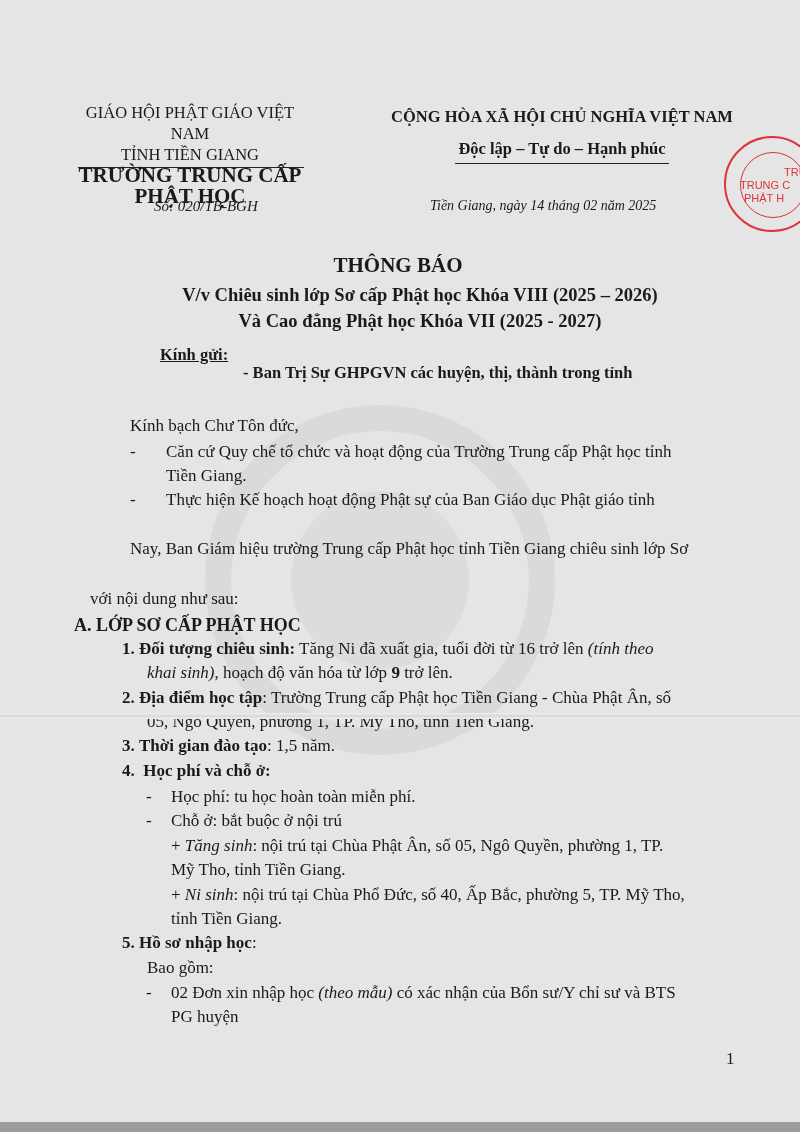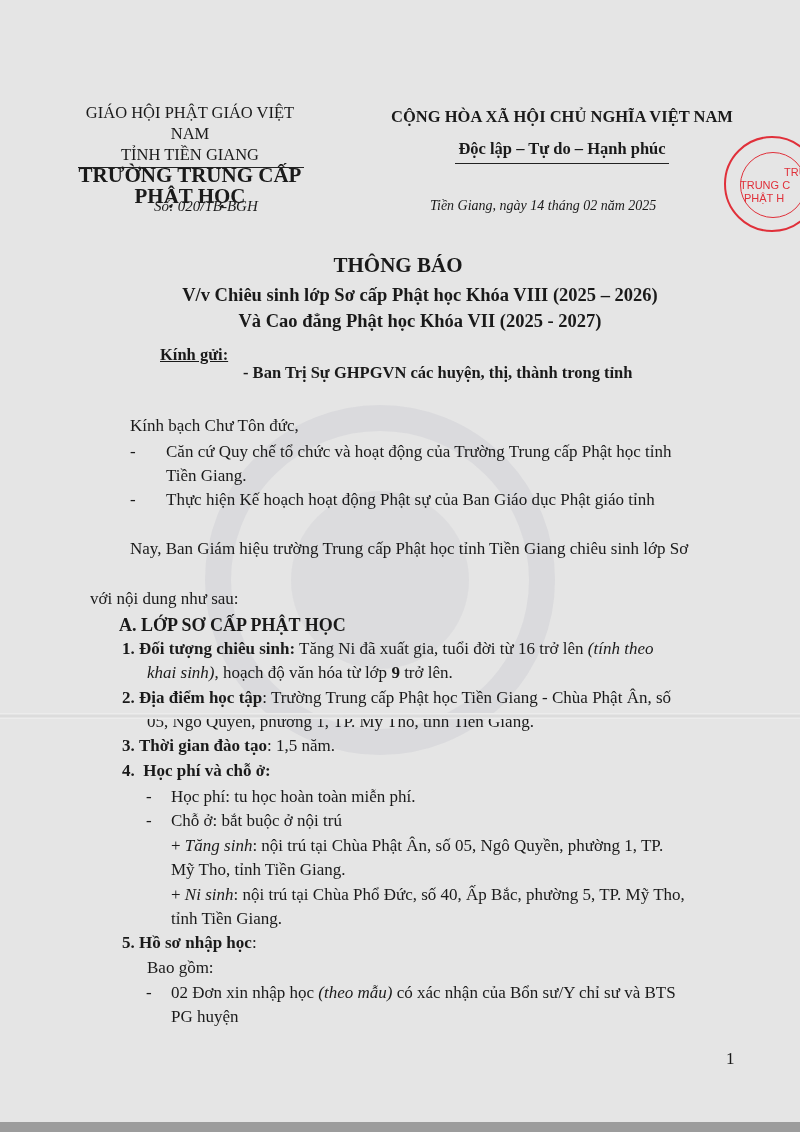--- a/index.html
+++ b/index.html
@@ -70,21 +70,21 @@
   <div class="p" style="left:130px;top:440px;">-</div>
   <div class="p" style="left:166px;top:440px;">Căn cứ Quy chế tổ chức và hoạt động của Trường Trung cấp Phật học tỉnh</div>
   <div class="p" style="left:166px;top:464px;">Tiền Giang.</div>
 
   <div class="p" style="left:130px;top:488px;">-</div>
   <div class="p" style="left:166px;top:488px;">Thực hiện Kế hoạch hoạt động Phật sự của Ban Giáo dục Phật giáo tỉnh</div>
 
   <div class="p" style="left:130px;top:537px;">Nay, Ban Giám hiệu trường Trung cấp Phật học tỉnh Tiền Giang chiêu sinh lớp Sơ</div>
   <div class="p" style="left:90px;top:587px;">với nội dung như sau:</div>
 
-  <div class="p b" style="left:74px;top:613px;font-size:18px;margin-left:45px;">A. LỚP SƠ CẤP PHẬT HỌC</div>
+  <div class="p b" style="left:74px;top:613px;font-size:18px;">A. LỚP SƠ CẤP PHẬT HỌC</div>
 
   <div class="p" style="left:122px;top:637px;">
     <span class="b">1.</span>
     <span class="b">Đối tượng chiêu sinh:</span><span> Tăng Ni đã xuất gia, tuổi đời từ 16 trở lên </span><span class="i">(tính theo</span>
   </div>
   <div class="p" style="left:147px;top:661px;">
     <span class="i">khai sinh)</span><span>, hoạch độ văn hóa từ lớp </span><span class="b">9</span><span> trở lên.</span>
   </div>
 
   <div class="p" style="left:122px;top:686px;">

